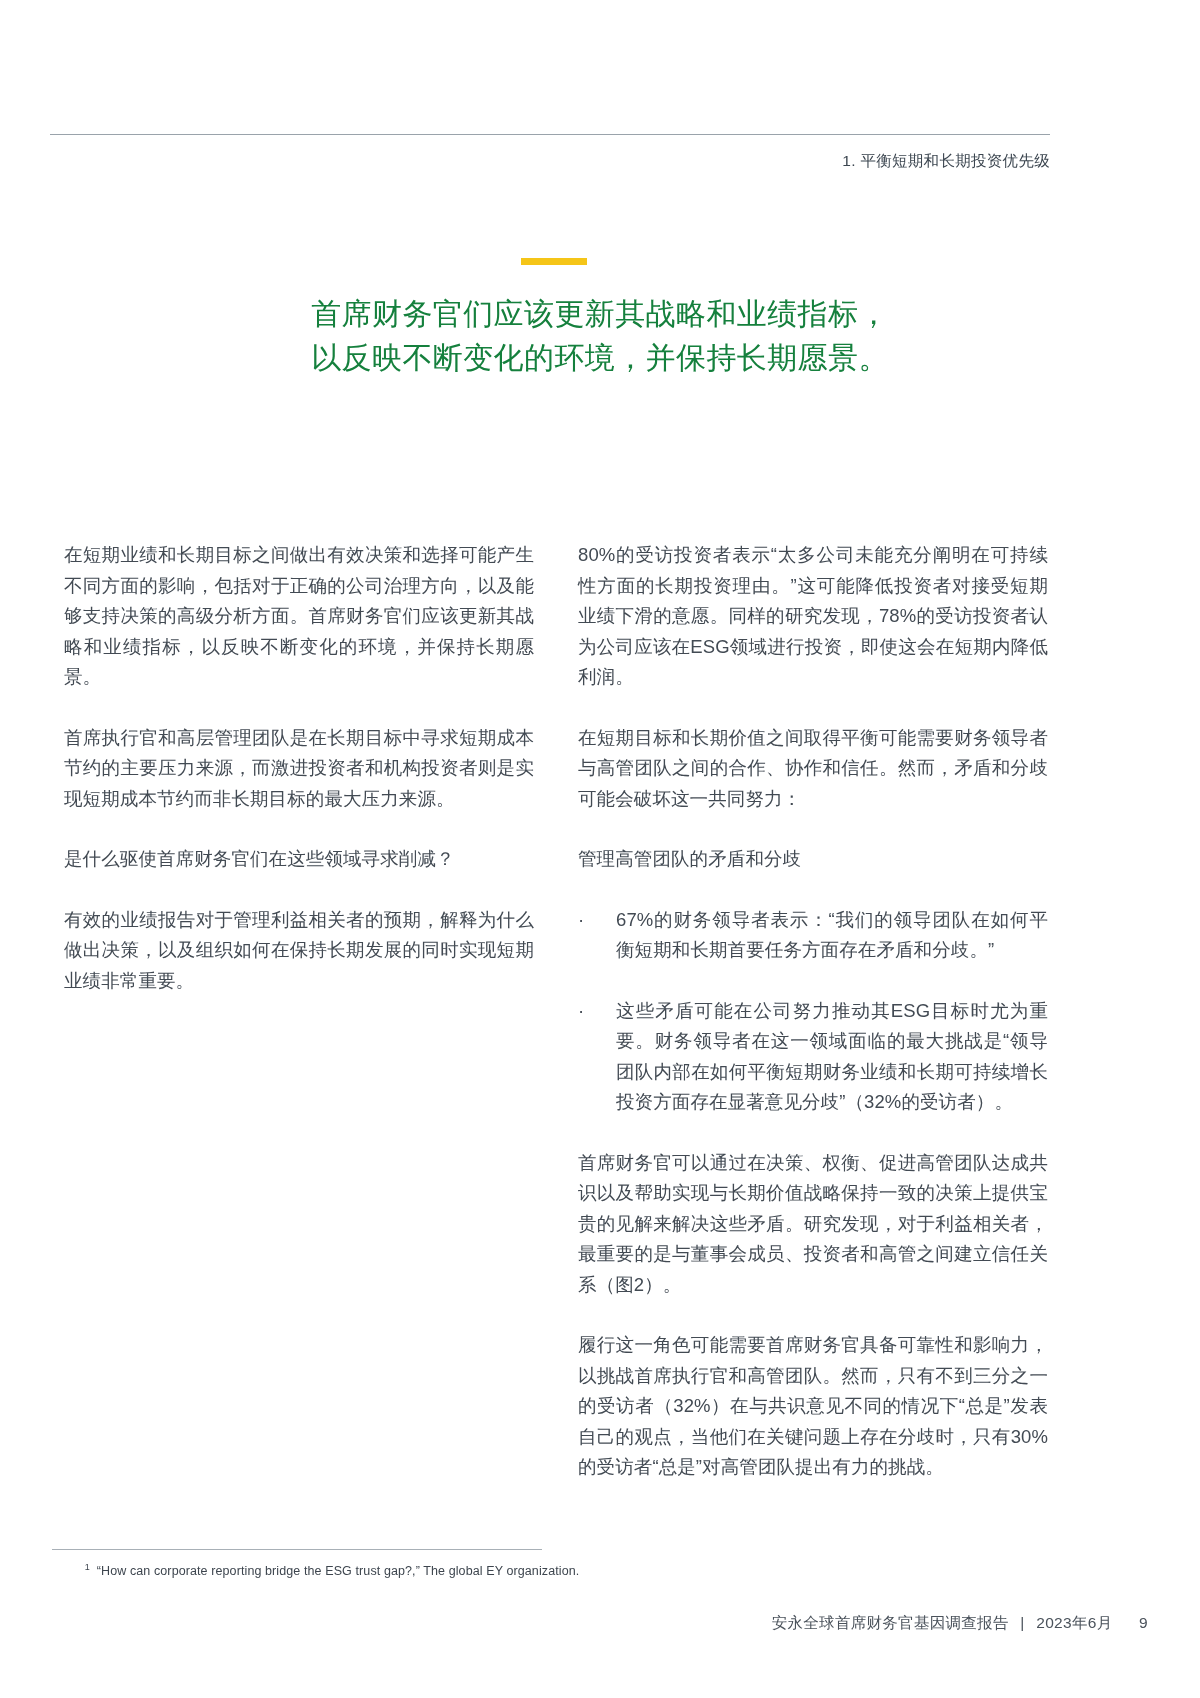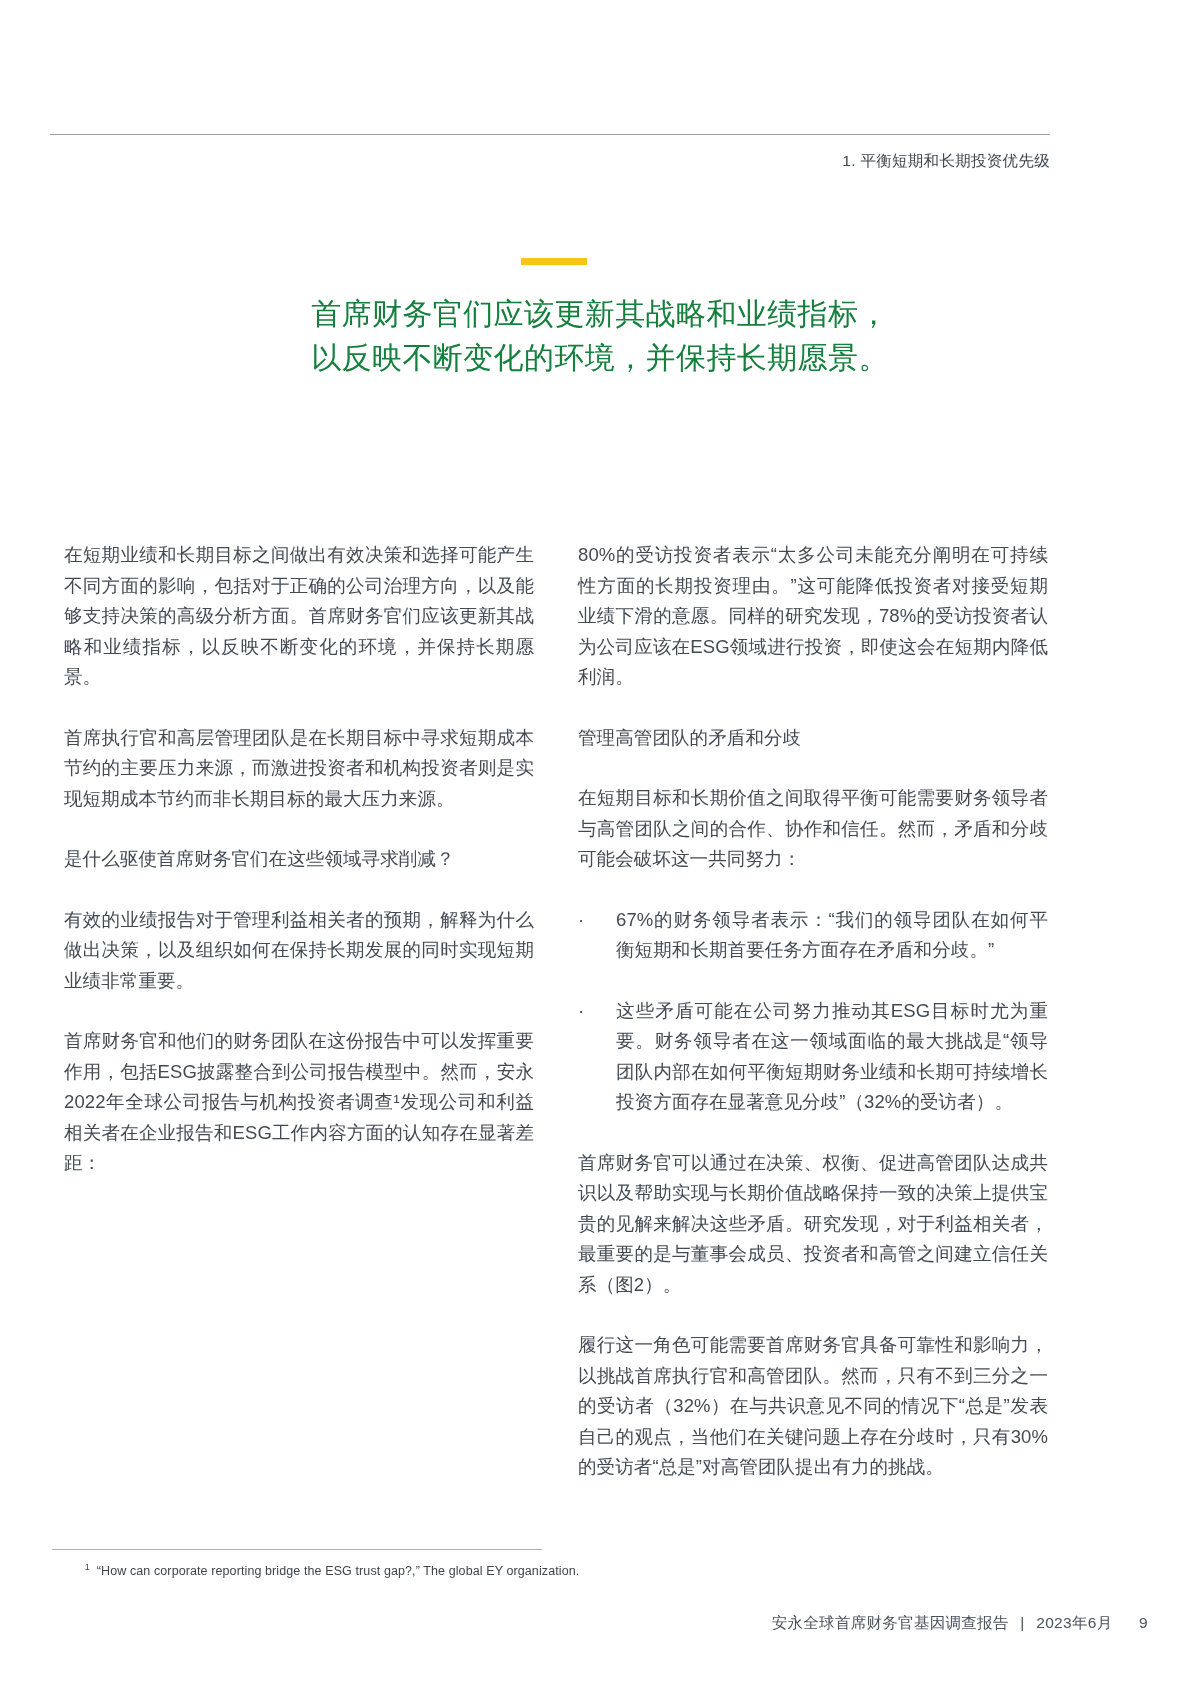--- a/index.html
+++ b/index.html
@@ -173,27 +173,26 @@
   <div class="pull-quote">
     <span class="pq-line">首席财务官们应该更新其战略和业绩指标，</span>
     <span class="pq-line">以反映不断变化的环境，并保持长期愿景。</span>
   </div>
 
   <div class="col col-left">
     <p>在短期业绩和长期目标之间做出有效决策和选择可能产生不同方面的影响，包括对于正确的公司治理方向，以及能够支持决策的高级分析方面。首席财务官们应该更新其战略和业绩指标，以反映不断变化的环境，并保持长期愿景。</p>
     <p>首席执行官和高层管理团队是在长期目标中寻求短期成本节约的主要压力来源，而激进投资者和机构投资者则是实现短期成本节约而非长期目标的最大压力来源。</p>
     <p>是什么驱使首席财务官们在这些领域寻求削减？</p>
     <p>有效的业绩报告对于管理利益相关者的预期，解释为什么做出决策，以及组织如何在保持长期发展的同时实现短期业绩非常重要。</p>
-    <p>首席财务官和他们的财务团队在这份报告中可以发挥重要作用，包括ESG披露整合到公司报告模型中。然而，安永2022年全球公司报告与机构投资者调查¹发现公司和利益相关者在企业报告和ESG工作内容方面的认知存在显著差距：</p>
   </div>
 
   <div class="col col-right">
     <p>80%的受访投资者表示“太多公司未能充分阐明在可持续性方面的长期投资理由。”这可能降低投资者对接受短期业绩下滑的意愿。同样的研究发现，78%的受访投资者认为公司应该在ESG领域进行投资，即使这会在短期内降低利润。</p>
+    <p>在短期目标和长期价值之间取得平衡可能需要财务领导者与高管团队之间的合作、协作和信任。然而，矛盾和分歧可能会破坏这一共同努力：</p>
     <p>管理高管团队的矛盾和分歧</p>
-    <p>在短期目标和长期价值之间取得平衡可能需要财务领导者与高管团队之间的合作、协作和信任。然而，矛盾和分歧可能会破坏这一共同努力：</p>
     <ul class="bullets">
       <li>
         <span class="bullet-dot">·</span>
         <span>67%的财务领导者表示：“我们的领导团队在如何平衡短期和长期首要任务方面存在矛盾和分歧。”</span>
       </li>
       <li>
         <span class="bullet-dot">·</span>
         <span>这些矛盾可能在公司努力推动其ESG目标时尤为重要。财务领导者在这一领域面临的最大挑战是“领导团队内部在如何平衡短期财务业绩和长期可持续增长投资方面存在显著意见分歧”（32%的受访者）。</span>
       </li>
     </ul>

